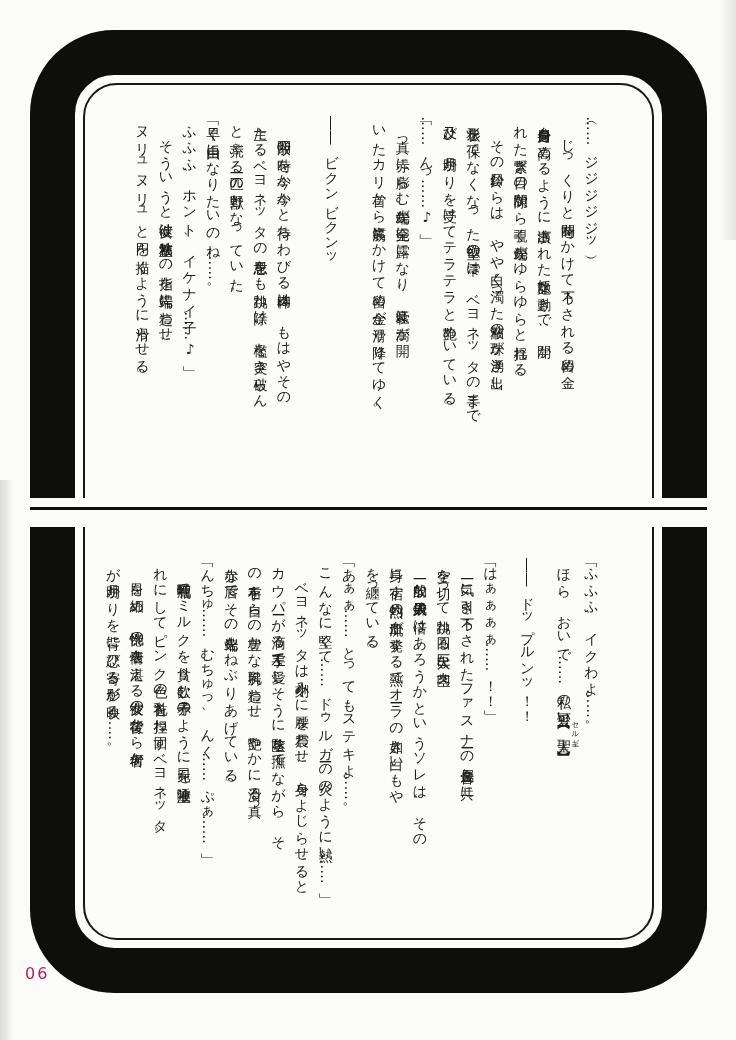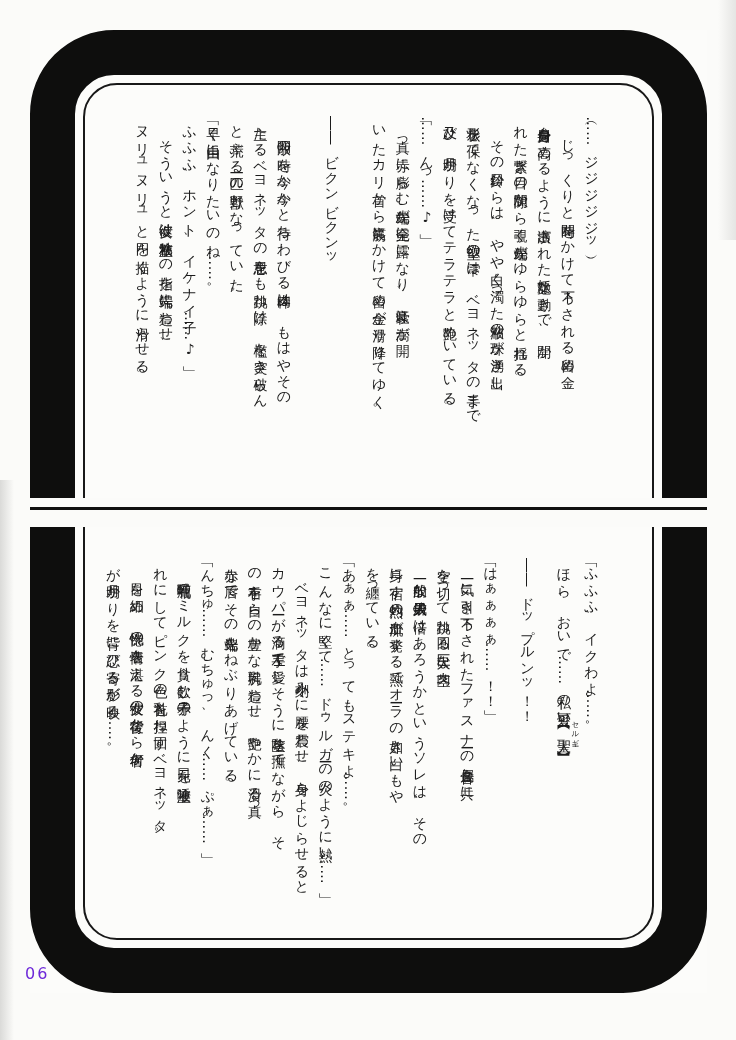--- a/index.html
+++ b/index.html
@@ -40,21 +40,21 @@
   }
   .panel.top .vtext{top:86px;}
   .panel.bottom .vtext{top:31px;}
   p.col{margin:0;white-space:nowrap;}
   p.ind{text-indent:1em;}
   p.gap{margin-right:24px;}      
   p.gap-sm{margin-right:13px;}
   ruby{ruby-align:center;}
   rt{font-size:7.5px;letter-spacing:0;}
 
-  .pagenum{position:absolute;left:25px;top:964px;font-size:16px;color:#6d28d9;letter-spacing:2px;}
+  .pagenum{position:absolute;left:25px;top:964px;font-size:16px;color:#be185d;letter-spacing:2px;}
 </style>
 </head>
 <body>
 
 <div class="page">
   <div class="vignette-left"></div>
   <div class="vignette-top"></div>
   <div class="speck s1"></div>
   <div class="speck s2"></div>
 

